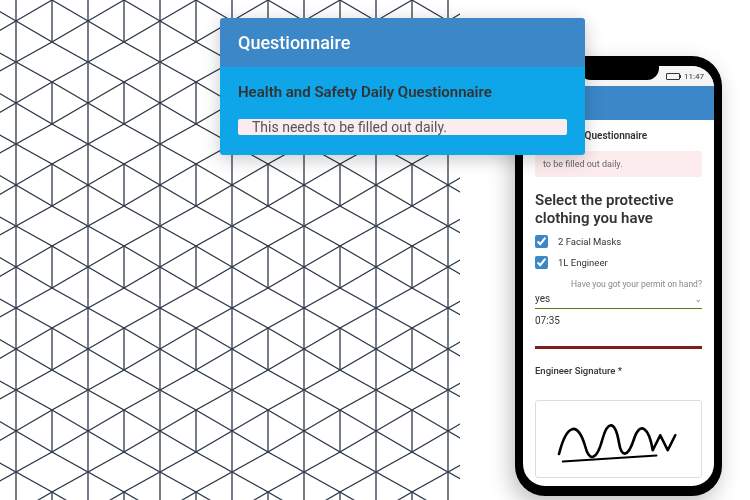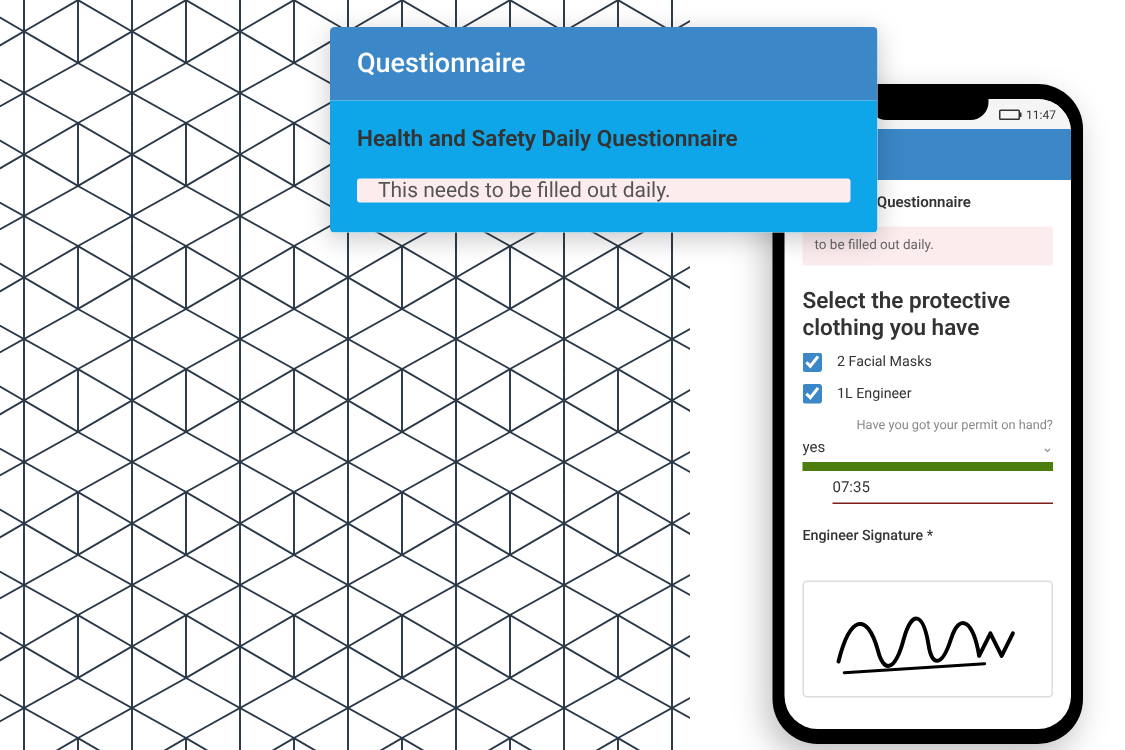--- a/index.html
+++ b/index.html
@@ -170,35 +170,34 @@
     margin-top: 10px;
     margin-bottom: 4px;
     margin-left: 36px;
   }
   .p-dropdown {
     display: flex;
     justify-content: space-between;
     align-items: center;
     font-size: 10px;
     color: #333;
-    border-bottom: 6px solid #4d7c0f;
+    border-bottom: 1px solid #4d7c0f;
     padding-bottom: 4px;
     margin-bottom: 6px;
   }
   .p-dropdown .chev {
     font-size: 9px;
     color: #888;
   }
   .p-value {
     font-size: 10px;
     color: #333;
-    border-bottom: 1px solid #7f1d1d;
-    padding-bottom: 4px;
+    border-bottom: 3px solid #7f1d1d;
+    padding-bottom: 20px;
     margin-bottom: 6px;
-    margin-left: 20px;
   }
   .sig-label {
     font-size: 9.5px;
     color: #333;
     font-weight: 500;
     margin-top: 16px;
     margin-bottom: 24px;
   }
   .sig-box {
     border: 1px solid #ddd;

